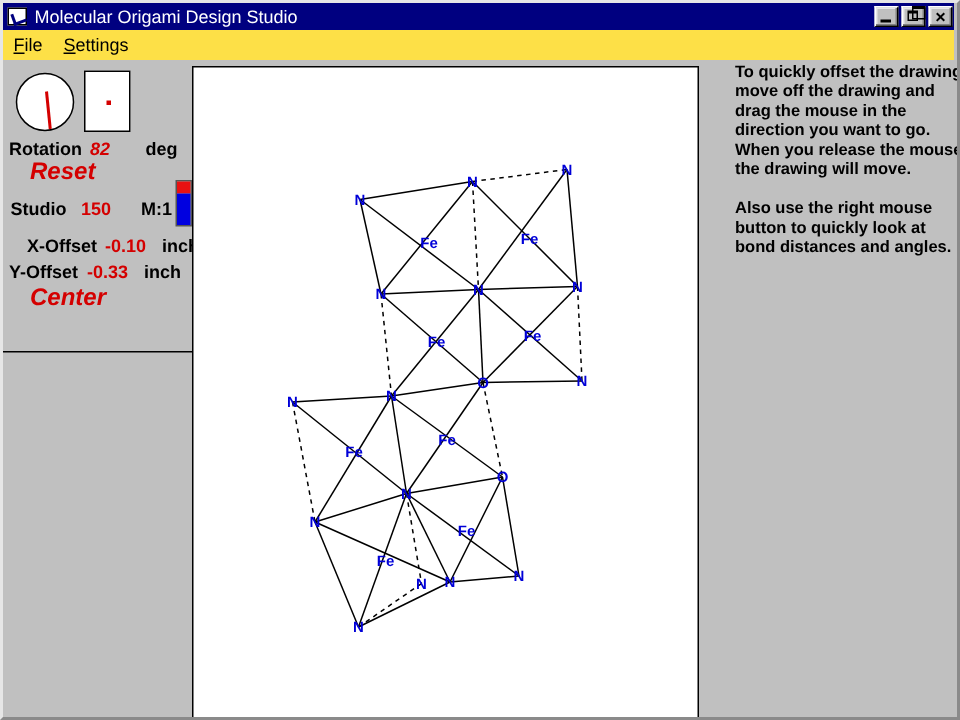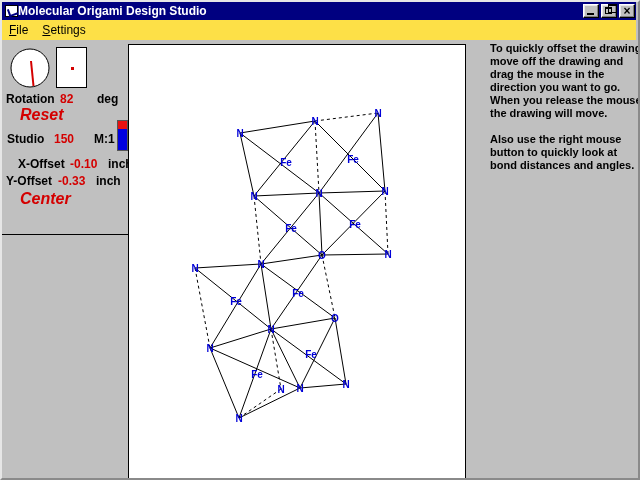--- a/index.html
+++ b/index.html
@@ -6,21 +6,21 @@
   *{box-sizing:border-box;}
   #win{position:relative;width:640px;height:480px;background:#c0c0c0;overflow:hidden;
        font-family:"Liberation Sans",sans-serif;border-top:2px solid #e6e6e6;border-left:2px solid #e6e6e6;
        border-right:2px solid #8a8a8a;border-bottom:2px solid #8a8a8a;}
   
   .titlebar{position:absolute;left:0;top:0;width:634px;height:18px;background:#000080;
             display:flex;align-items:center;padding-left:3px;}
   .app-icon{width:13px;height:12px;background:#fff;border:1px solid #000;position:relative;flex:0 0 auto;}
   .app-icon:before{content:"";position:absolute;left:2px;top:2px;width:7px;height:6px;
             border-left:2px solid #000080;border-bottom:2px solid #000080;transform:rotate(-20deg);}
-  .title-text{color:#fff;font-weight:bold;font-size:12px;white-space:nowrap;
+  .title-text{color:#fff;font-weight:normal;font-size:12px;margin-left:5px;white-space:nowrap;
             letter-spacing:0px;}
   .winbtns{position:absolute;right:3px;top:2px;display:flex;gap:2px;}
   .wbtn{width:16px;height:14px;background:#c0c0c0;border:1px solid;border-color:#fff #000 #000 #fff;
         box-shadow:inset -1px -1px 0 #808080,inset 1px 1px 0 #e8e8e8;position:relative;
         display:flex;align-items:center;justify-content:center;}
   .glyph-min{position:absolute;left:3px;bottom:2px;width:7px;height:2px;background:#000;}
   .glyph-restore{position:absolute;left:3px;top:2px;width:7px;height:7px;border:1px solid #000;border-top-width:2px;background:#c0c0c0;}
   .glyph-restore:before{content:"";position:absolute;left:2px;top:-5px;width:7px;height:6px;border:1px solid #000;border-top-width:2px;}
   .glyph-close{font-size:12px;font-weight:bold;color:#000;line-height:10px;}
   
@@ -81,21 +81,21 @@
     <circle cx="20" cy="20" r="19" fill="#ffffff" stroke="#000000" stroke-width="1"></circle>
     <line x1="21" y1="13" x2="23.5" y2="38" stroke="#d40000" stroke-width="2"></line>
   </svg>
 
   <div class="preview-box">
     <div class="preview-dot"></div>
   </div>
 
   <div class="row" style="left:4px;top:90px;">
     <span>Rotation</span>
-    <span class="red" style="position:absolute;left:54px;">82</span>
+    <span class="red" style="position:absolute;left:54px;font-style:italic;">82</span>
     <span style="position:absolute;left:91px;">deg</span>
   </div>
   <span class="cmd" style="left:18px;top:104px;">Reset</span>
 
   <div class="row" style="left:5px;top:130px;">
     <span>Studio</span>
     <span class="red" style="position:absolute;left:47px;">150</span>
     <span style="position:absolute;left:87px;">M:1</span>
   </div>
   <div class="scalebar">

